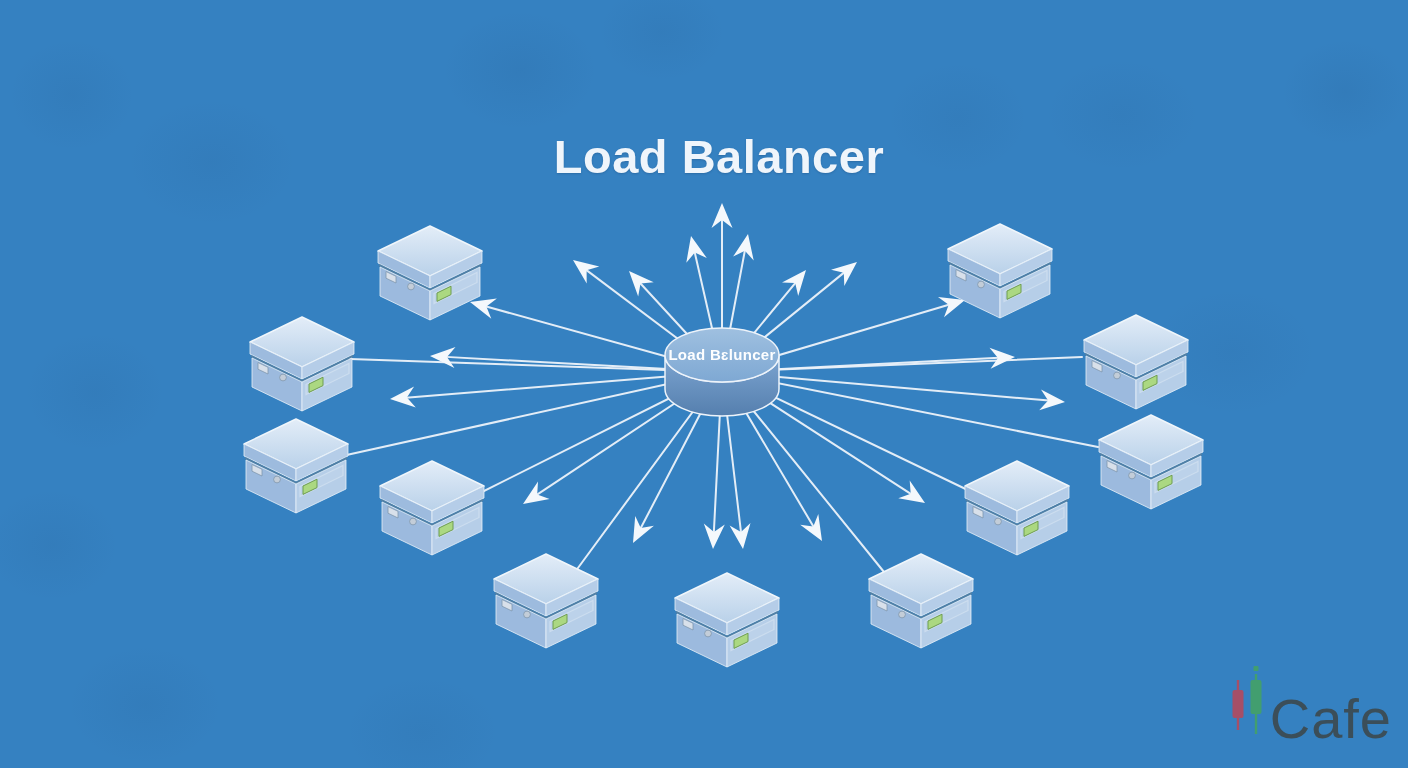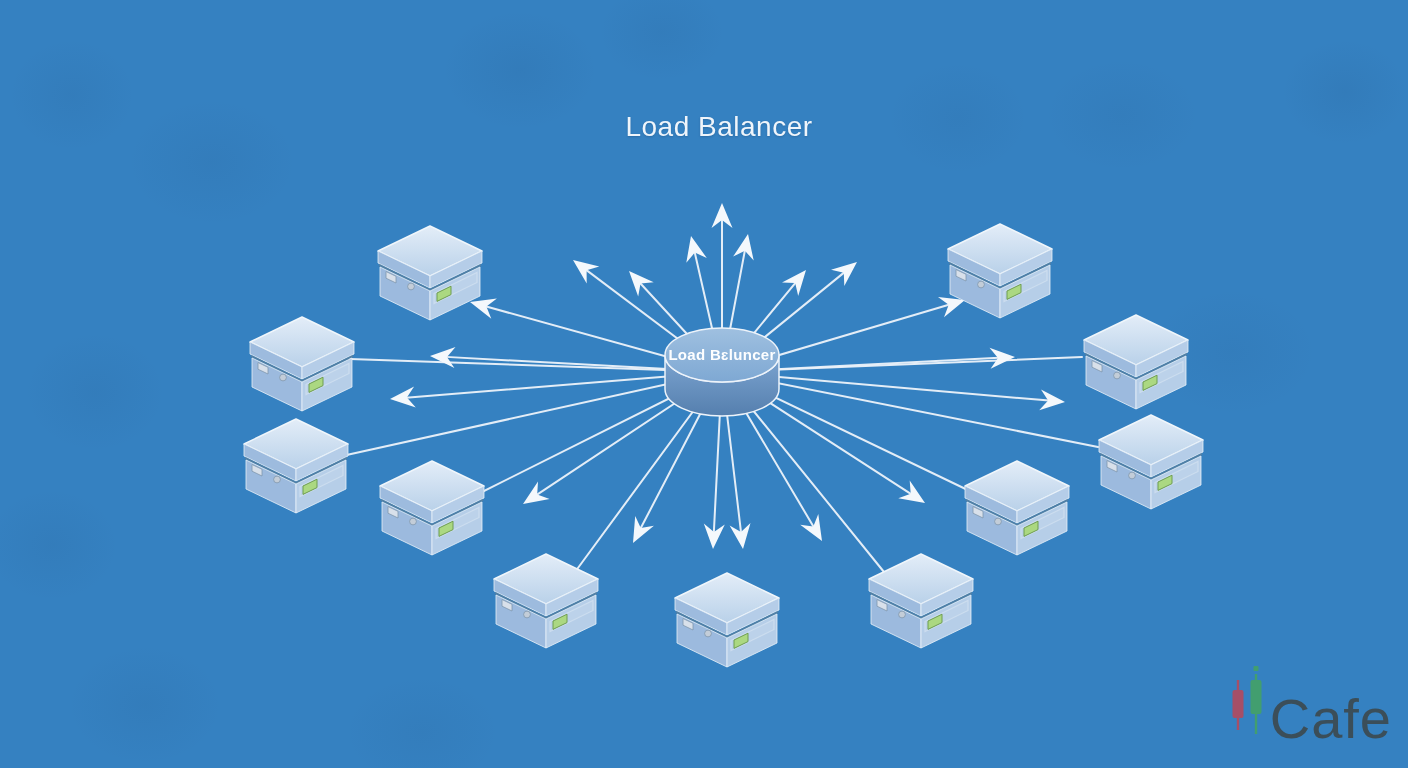--- a/index.html
+++ b/index.html
@@ -17,22 +17,22 @@
       radial-gradient(90px 75px  at 1345px 92px, rgba(22,52,92,.07), transparent 70%),
       radial-gradient(100px 85px at 95px 392px,  rgba(22,52,92,.06), transparent 70%),
       radial-gradient(95px 80px  at 52px 545px,  rgba(22,52,92,.06), transparent 70%),
       radial-gradient(110px 85px at 145px 705px, rgba(22,52,92,.06), transparent 70%),
       radial-gradient(110px 80px at 422px 732px, rgba(22,52,92,.05), transparent 70%),
       radial-gradient(120px 90px at 1232px 352px,rgba(22,52,92,.05), transparent 70%),
       radial-gradient(100px 80px at 958px 118px, rgba(22,52,92,.05), transparent 70%),
       var(--bg, #3581c1);
   }
   .title{
-    position:absolute; top:111px; left:719px; transform:translateX(-50%);
-    font-size:28px; font-weight:400; letter-spacing:.5px;
+    position:absolute; top:129px; left:719px; transform:translateX(-50%);
+    font-size:47px; font-weight:700; letter-spacing:.5px;
     color:var(--title-color,#eff5fb);
     white-space:nowrap;
     text-shadow:0 1px 2px rgba(20,50,90,.25);
   }
   svg.diagram{position:absolute; inset:0;}
   .ray{stroke:#edf3fa; stroke-width:2; stroke-linecap:round; opacity:.95;}
   .head{fill:#f4f8fc;}
   .hub-label{
     font-family:"Liberation Sans", sans-serif;
     font-size:15px; font-weight:700; letter-spacing:.3px;

